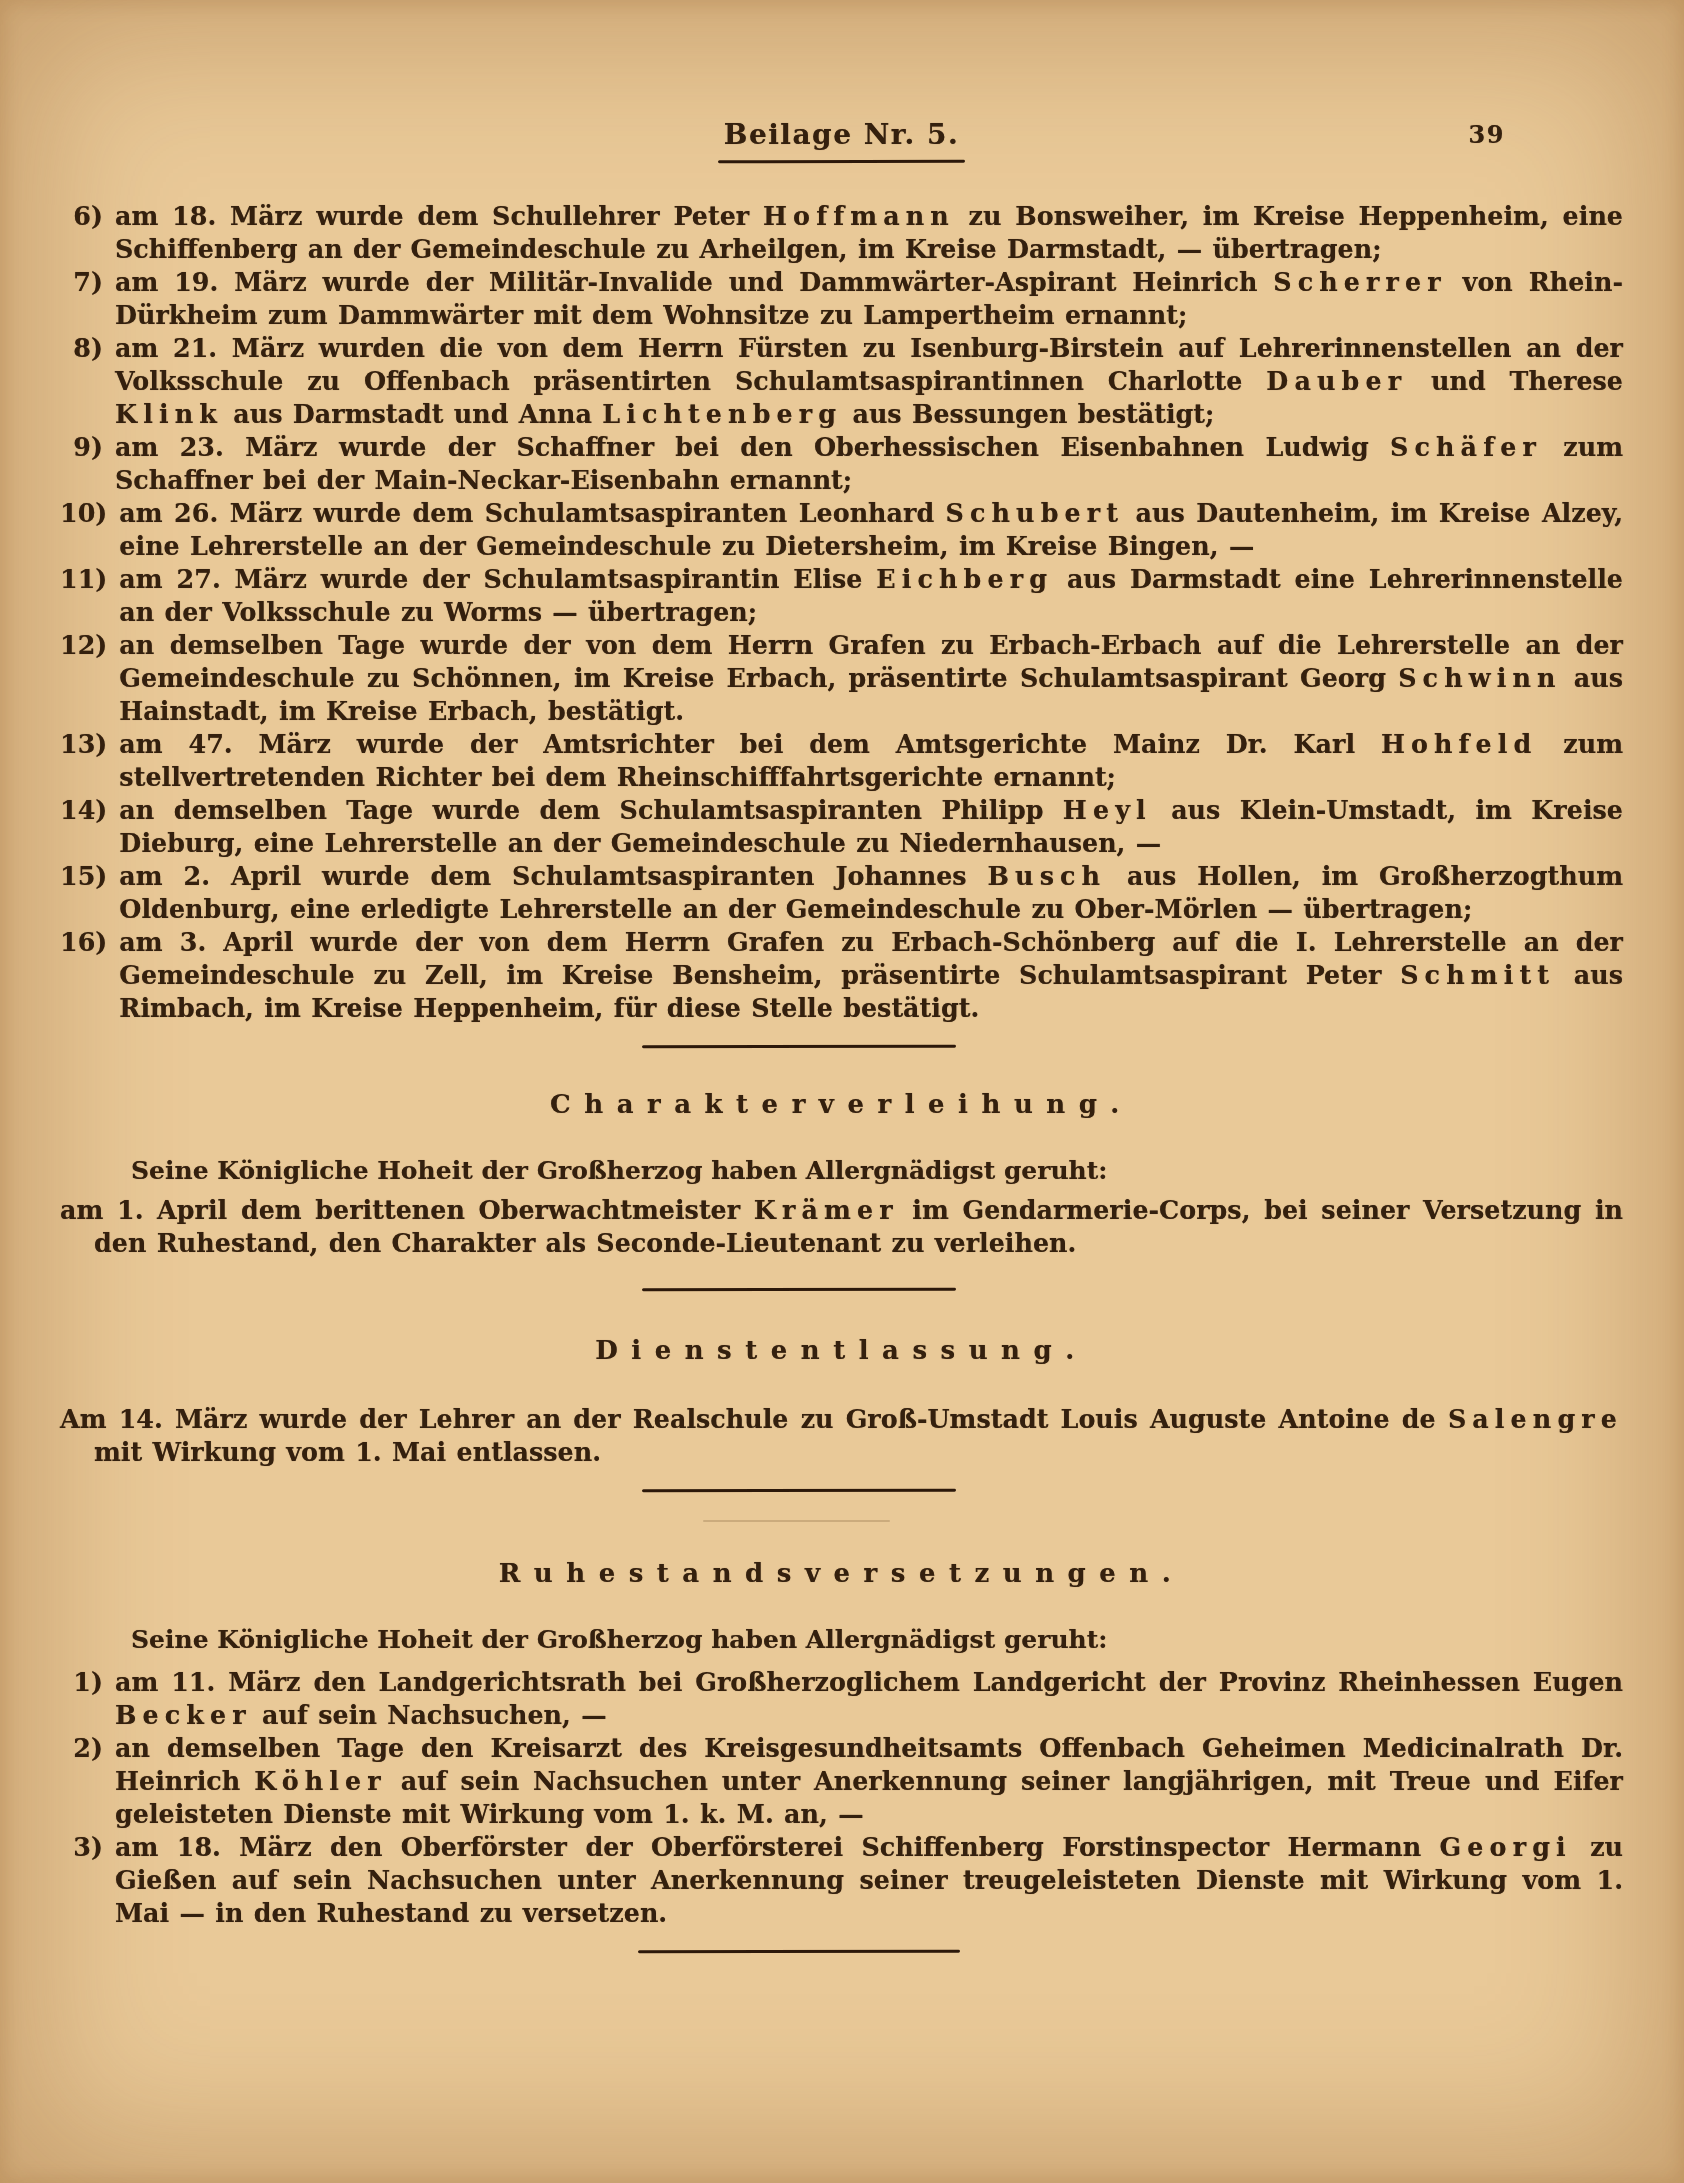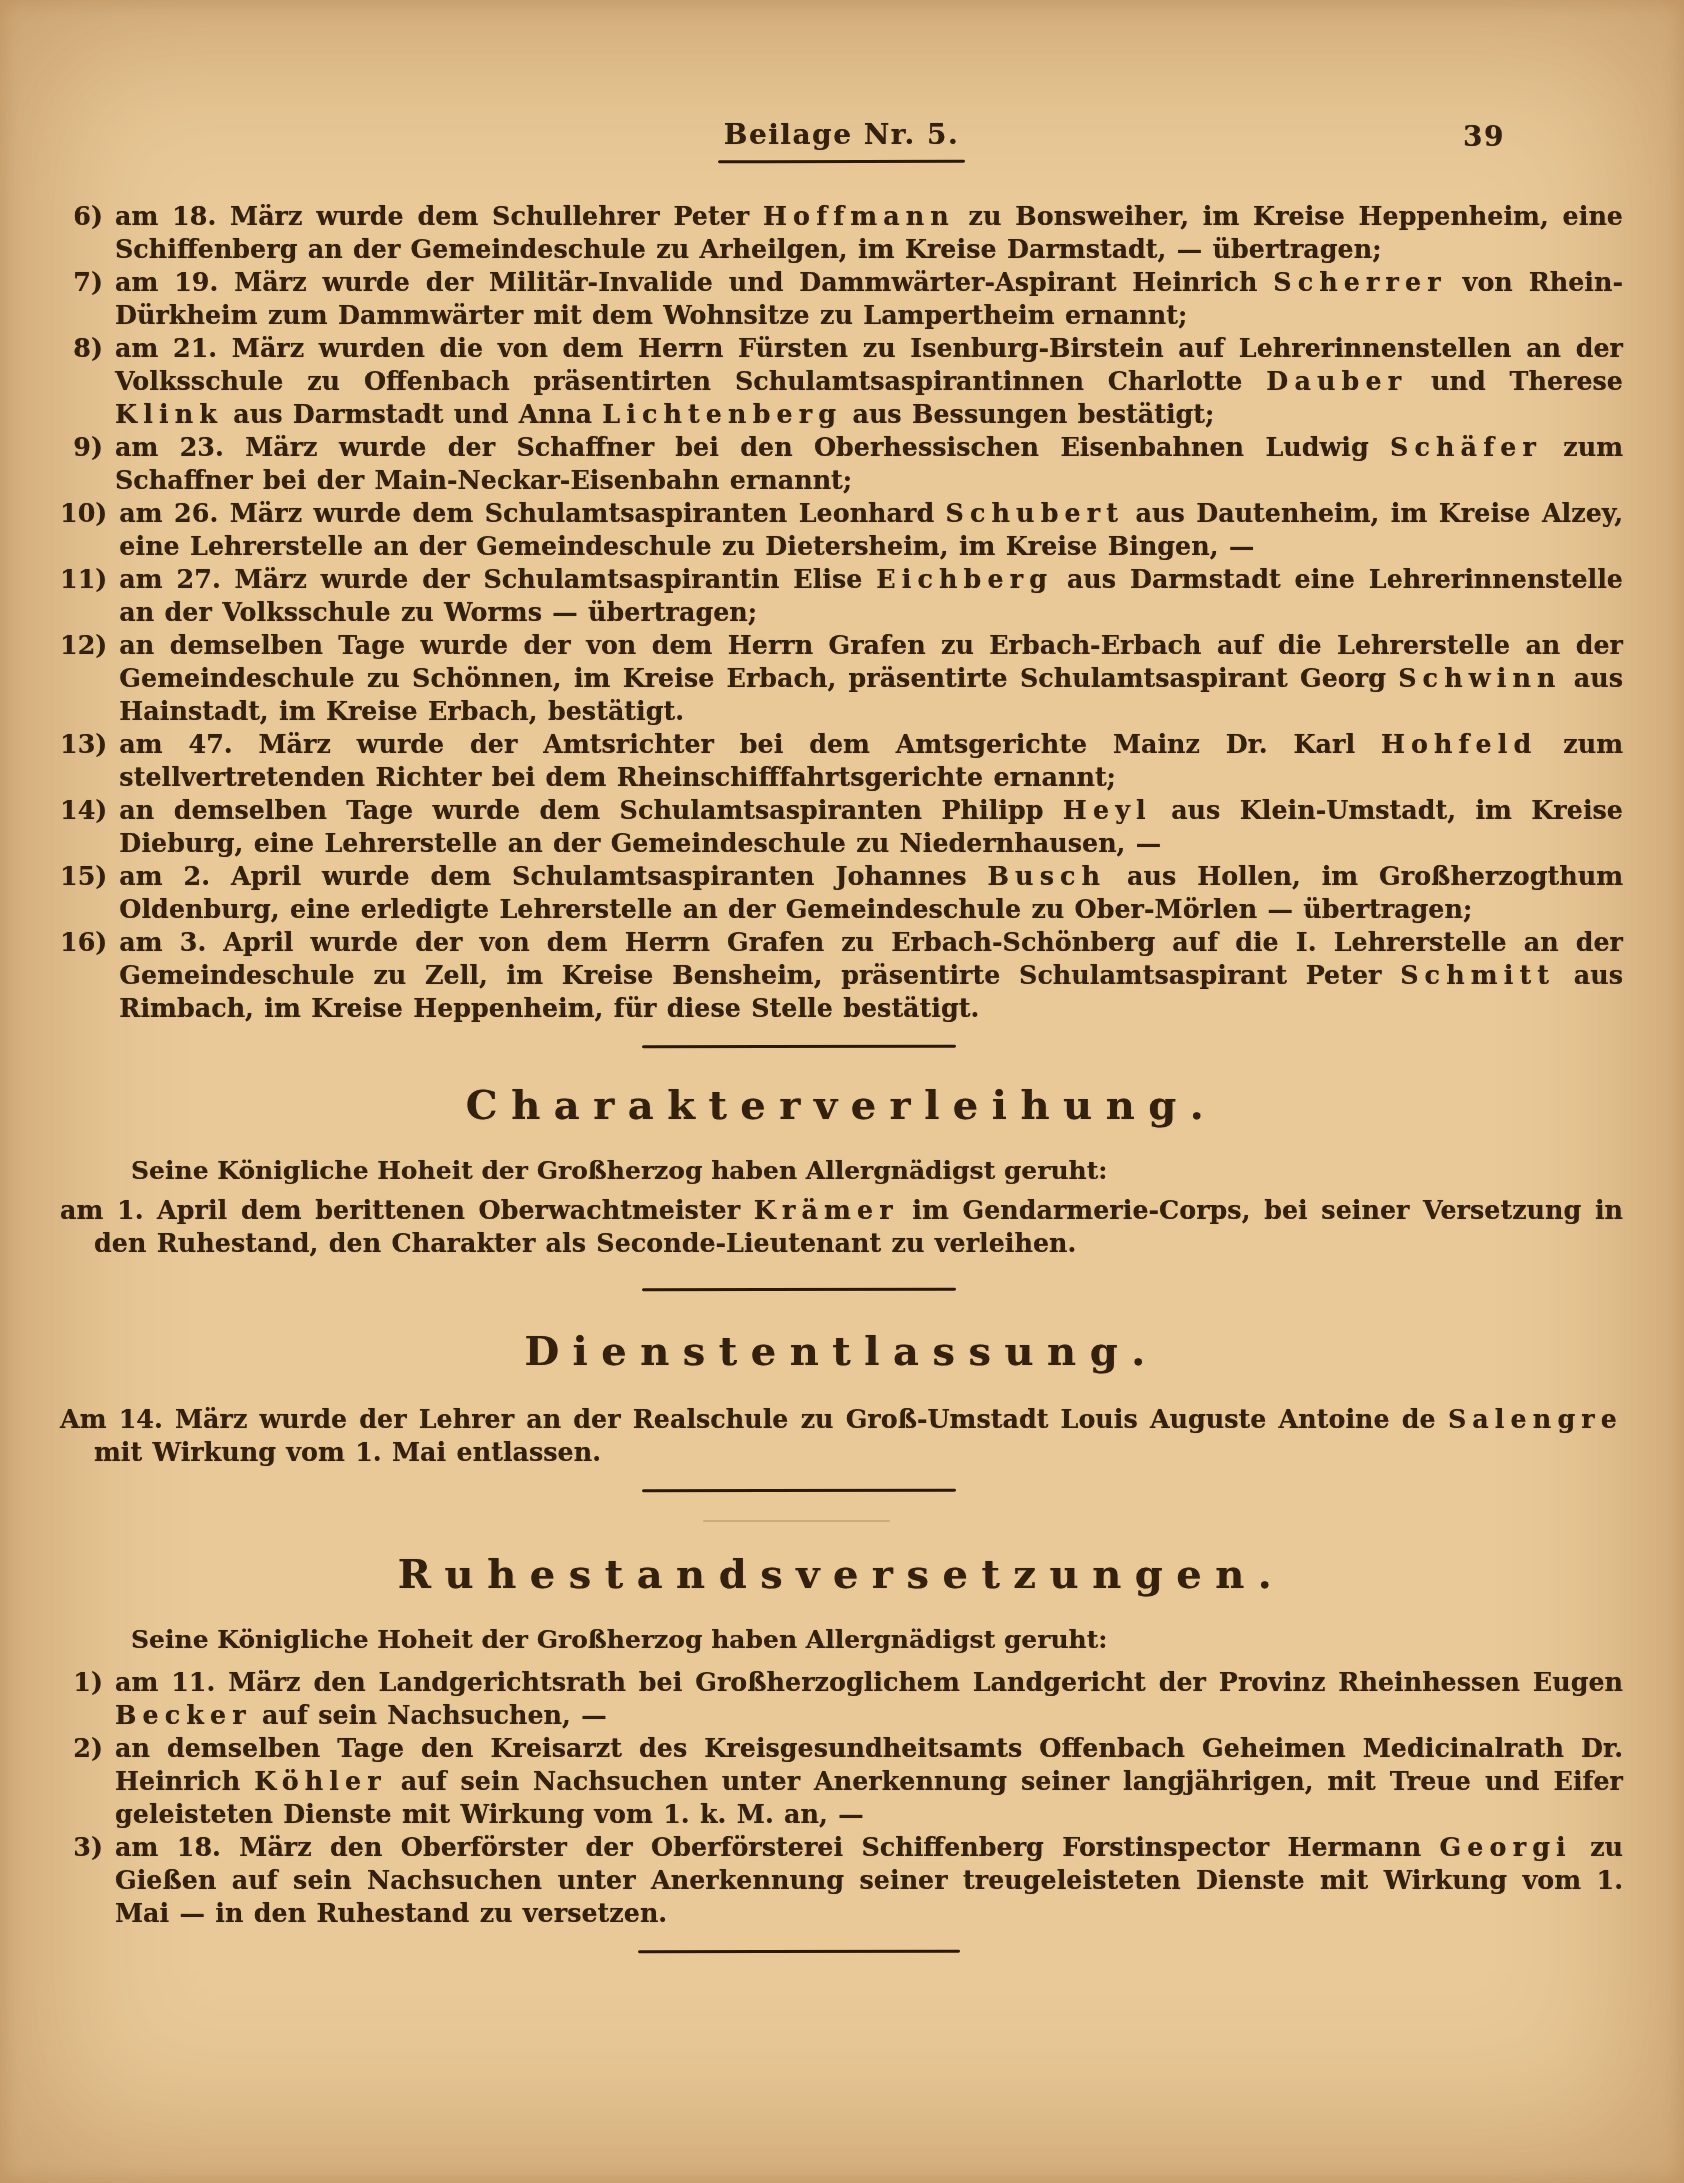--- a/index.html
+++ b/index.html
@@ -23,33 +23,33 @@
     background-color:#e9c998;
     box-shadow: inset 0 0 142px 41px rgba(137,82,30,0.33), inset 0 0 18px 4.5px rgba(137,82,30,0.18);
     overflow:hidden;
     text-shadow:0 0 0.7px rgba(52,30,13,0.55);
   }
   
   .pg-header{position:relative;height:82px;}
   .title-wrap{width:314px;margin:0 auto;text-align:center;}
   .title{font-size:28px;letter-spacing:1.5px;white-space:nowrap;}
   .title-rule{width:247px;height:3px;margin:9px auto 0;background:#2c180a;border-radius:1.5px;transform:rotate(-0.15deg);}
-  .pageno{position:absolute;top:1.5px;right:118px;font-size:28px;letter-spacing:1.5px;}
+  .pageno{position:absolute;top:1.5px;right:118px;font-size:24px;letter-spacing:1.5px;}
   
   .applist,.rulist{margin:0;}
   .row{display:flex;align-items:flex-start;font-size:25.4px;line-height:33px;}
   .num{flex:0 0 43px;text-align:right;margin-right:12px;white-space:nowrap;}
   .txt{flex:1;text-align:justify;word-spacing:1.5px;}
   .sp{letter-spacing:0.24em;}
   .rule-divider{width:314px;height:3px;background:#2c180a;border-radius:1.5px;margin:19.5px auto 0;transform:translateX(-43px) rotate(-0.12deg);}
   .rule-divider.final{width:322px;}
   .rule-smudge{width:187px;height:2.2px;background:rgba(95,62,30,0.22);border-radius:1.5px;margin:28.4px auto 0;transform:translateX(-45px);}
   .sec-heading{
     margin:34px 0 0 0;
-    font-size:40px;line-height:45px;
+    font-size:26px;line-height:45px;
     text-align:center;font-weight:700;
     letter-spacing:13.5px;
     white-space:nowrap;
   }
   .intro{margin:27px 0 0 71px;font-size:25px;line-height:33px;}
   .hang{margin:7.5px 0 0 0;padding-left:34px;text-indent:-34px;font-size:25.4px;line-height:33px;text-align:justify;word-spacing:1.5px;}
   .sp-gap{margin-top:30px;}
   .m-top-lg{margin-top:37px;}
   .m-top-md{margin-top:28.4px;}
   .m-top-sm{margin-top:10.5px;}

